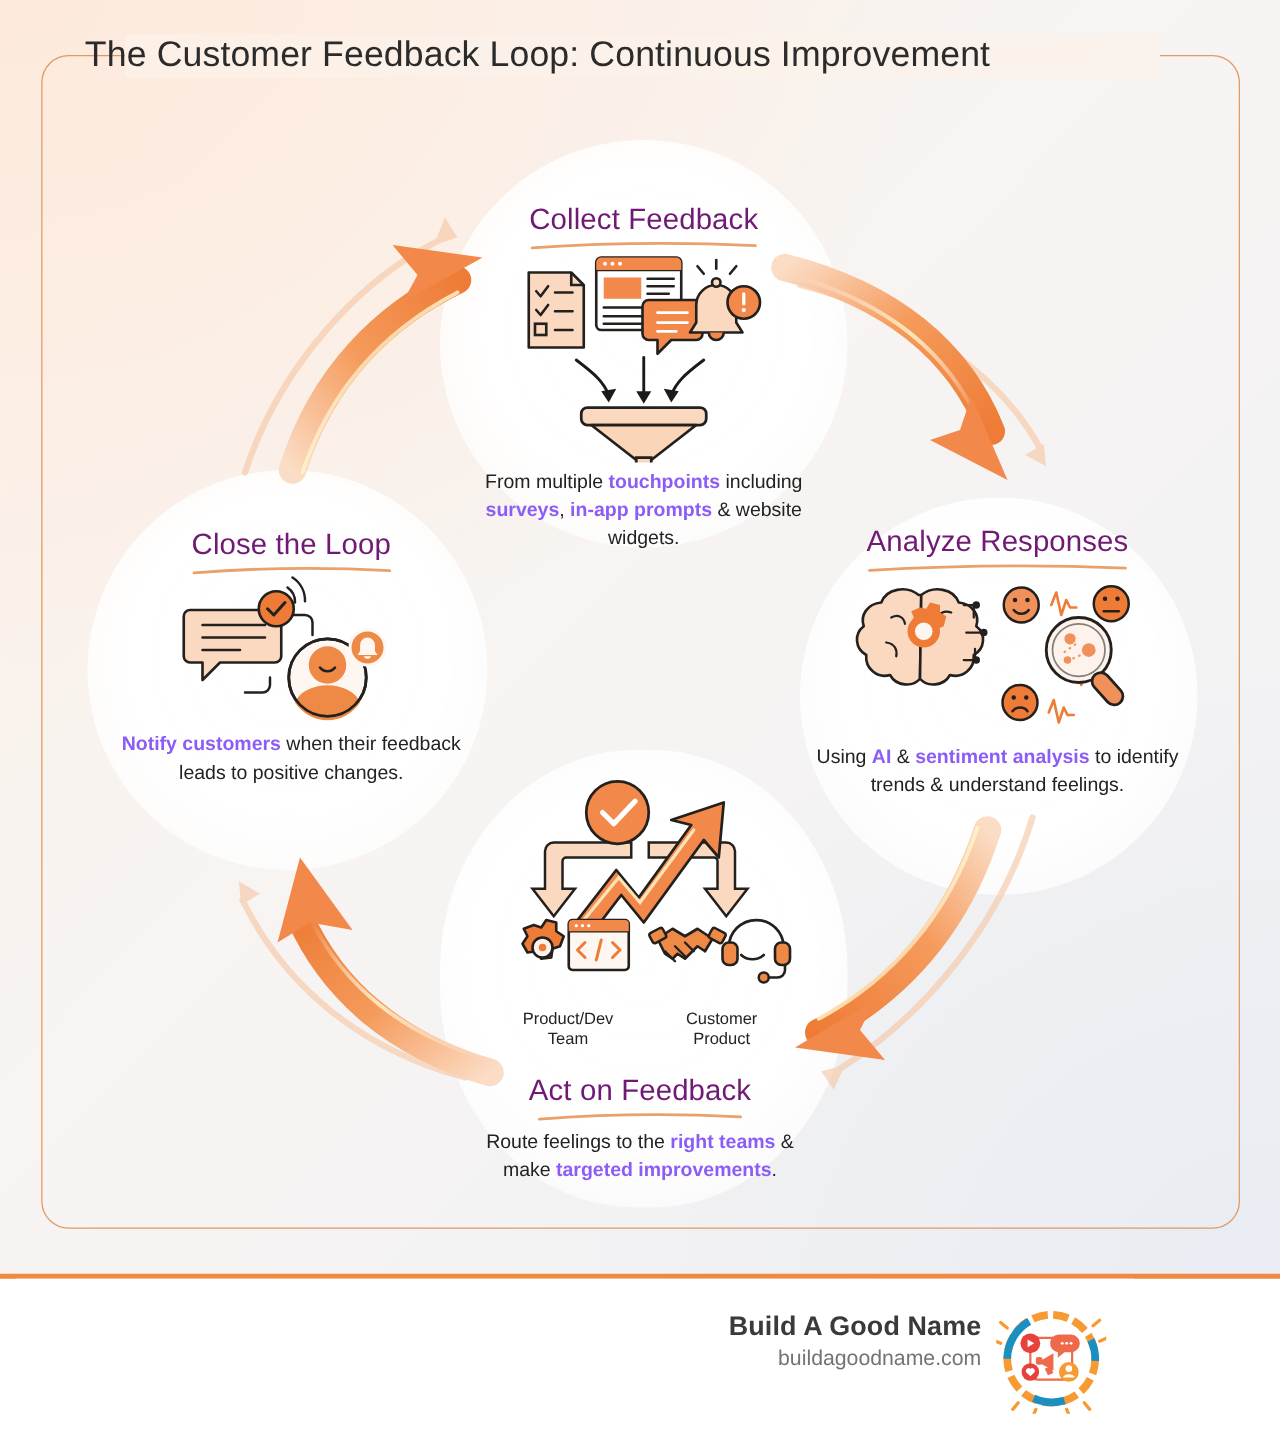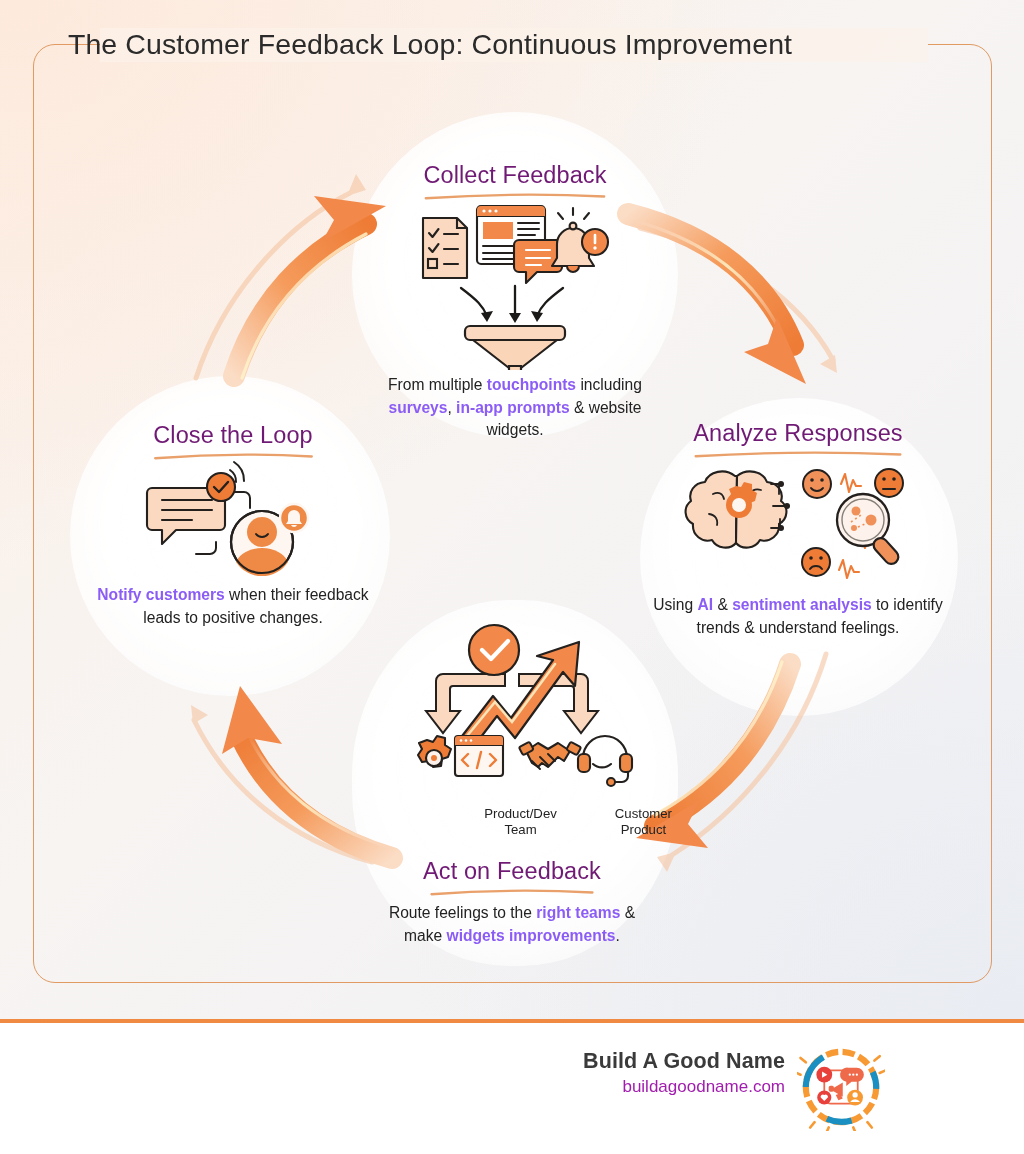--- a/index.html
+++ b/index.html
@@ -65,21 +65,21 @@
   #node-analyze{left:648px;top:420px;width:300px;}
   #node-close  {left:80px;top:422px;width:306px;}
   #node-act    {left:352px;top:618px;width:320px;}
 
   .sub-label{font-size:13.2px;line-height:16.2px;color:#232323;}
 
   
   .footer{position:absolute;left:13px;top:1023px;width:894px;height:131px;background:#fff;}
   .brand{position:absolute;right:122px;top:26px;text-align:right;}
   .brand-name{font-size:21.5px;font-weight:700;color:#3a3a3a;letter-spacing:.1px;}
-  .brand-url{font-size:17px;color:#a21caf;margin-top:3px;}
+  .brand-url{font-size:17px;color:#737373;margin-top:3px;}
   .logo{position:absolute;right:22px;top:20px;width:88px;height:88px;}
 </style>
 </head>
 <body>
 
 <div id="stage">
 
   <div class="canvas"></div>
 
   <div class="frame"></div>
@@ -379,38 +379,38 @@
       <g>
         <path d="M196 140 a22 22 0 0 1 44 0" fill="none" stroke="#23201e" stroke-width="2.2"></path>
         <rect x="191" y="136" width="12" height="18" rx="5" fill="#ee8a45" stroke="#23201e" stroke-width="2.1"></rect>
         <rect x="233" y="136" width="12" height="18" rx="5" fill="#ee8a45" stroke="#23201e" stroke-width="2.1"></rect>
         <path d="M241 154 v4 a6 6 0 0 1 -6 6 h-8" fill="none" stroke="#23201e" stroke-width="2.1" stroke-linecap="round"></path>
         <circle cx="224" cy="164" r="4" fill="#ee8a45" stroke="#23201e" stroke-width="2"></circle>
         <path d="M206 146 a12 10 0 0 0 18 0" fill="none" stroke="#23201e" stroke-width="2.1" stroke-linecap="round"></path>
       </g>
     </svg>
 
-    <div style="display:flex;justify-content:flex-end;gap:58px;margin-top:-6px;">
+    <div style="display:flex;justify-content:center;gap:58px;margin-top:-6px;">
       <div class="sub-label">
         <div>Product/Dev</div>
         <div>Team</div>
       </div>
       <div class="sub-label">
         <div>Customer</div>
         <div>Product</div>
       </div>
     </div>
 
     <h2 style="margin-top:20px;">Act on Feedback</h2>
     <svg class="uline" width="190" height="8" viewBox="0 0 190 8">
       <path d="M3 6 Q 95 -1 187 4" fill="none" stroke="#e9a06a" stroke-width="2.6" stroke-linecap="round"></path>
     </svg>
 
     <p class="desc" style="margin-top:6px;padding:0 26px;">
-      <span>Route feelings to the </span><span class="hl">right teams</span><span> &amp; make </span><span class="hl">widgets improvements</span><span>.</span>
+      <span>Route feelings to the </span><span class="hl">right teams</span><span> &amp; make </span><span class="hl">targeted improvements</span><span>.</span>
     </p>
   </div>
 
   <div class="divider"></div>
 
   <div class="footer">
     <div class="brand">
       <div class="brand-name">Build A Good Name</div>
       <div class="brand-url">buildagoodname.com</div>
     </div>

